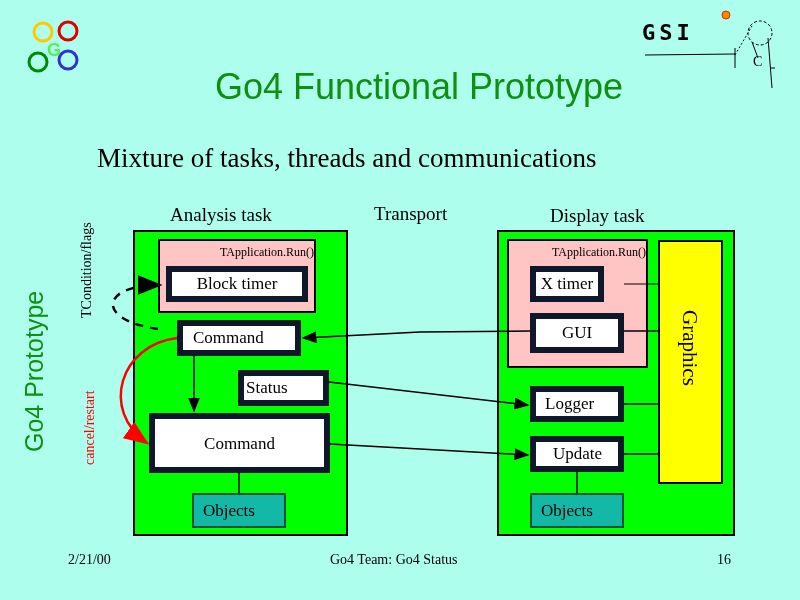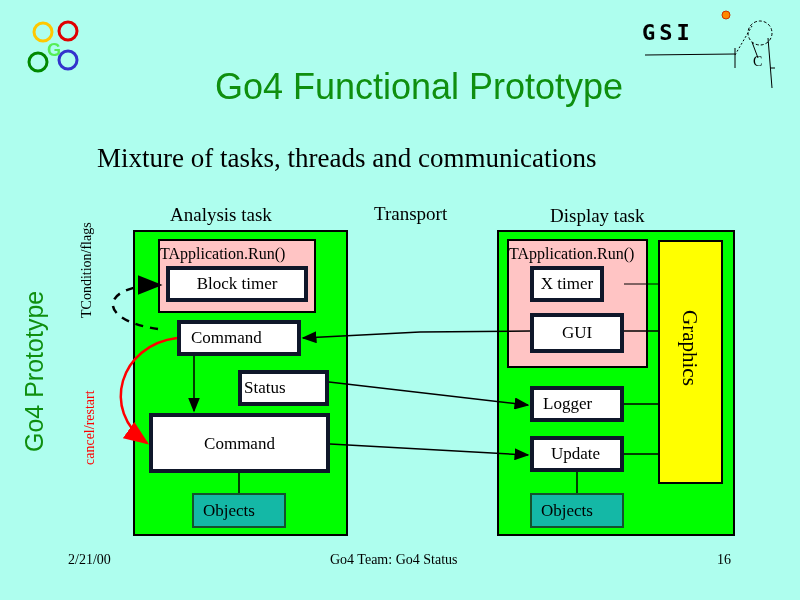--- a/index.html
+++ b/index.html
@@ -3,22 +3,22 @@
 <meta charset="utf-8">
 <style>
   html,body{margin:0;padding:0;}
   body{width:800px;height:600px;background:#aefeee;position:relative;overflow:hidden;font-family:"Liberation Serif",serif;color:#000;}
   .abs{position:absolute;}
   .title{left:0;width:800px;top:66px;text-align:center;font-family:"Liberation Sans",sans-serif;font-size:36px;color:#0f8f0f;padding-left:38px;box-sizing:border-box;}
   .subtitle{left:97px;top:143px;font-size:27px;}
   .col-head{font-size:19px;}
   .task{background:#00ff00;border:2px solid #000;box-sizing:border-box;}
   .app{background:#ffc4c4;border:2px solid #000;box-sizing:border-box;}
-  .app-label{font-size:16px;width:100%;text-align:left;top:4px;}
-  .box{background:#fff;border:4px solid #0f172a;box-sizing:border-box;font-size:17px;display:flex;align-items:center;}
+  .app-label{font-size:12px;width:100%;text-align:right;top:4px;}
+  .box{background:#fff;border:6px solid #0f172a;box-sizing:border-box;font-size:17px;display:flex;align-items:center;}
   .obj{background:#14b8a6;border:2px solid #14532d;box-sizing:border-box;font-size:17px;display:flex;align-items:center;}
   .graphics{background:#ffff00;border:2px solid #000;box-sizing:border-box;}
   .vert{transform-origin:left top;white-space:nowrap;}
   .footer{font-size:14px;top:552px;}
   svg.overlay{position:absolute;left:0;top:0;}
 </style>
 </head>
 <body>
 
 <svg class="abs" style="left:25px;top:18px" width="60" height="56">

